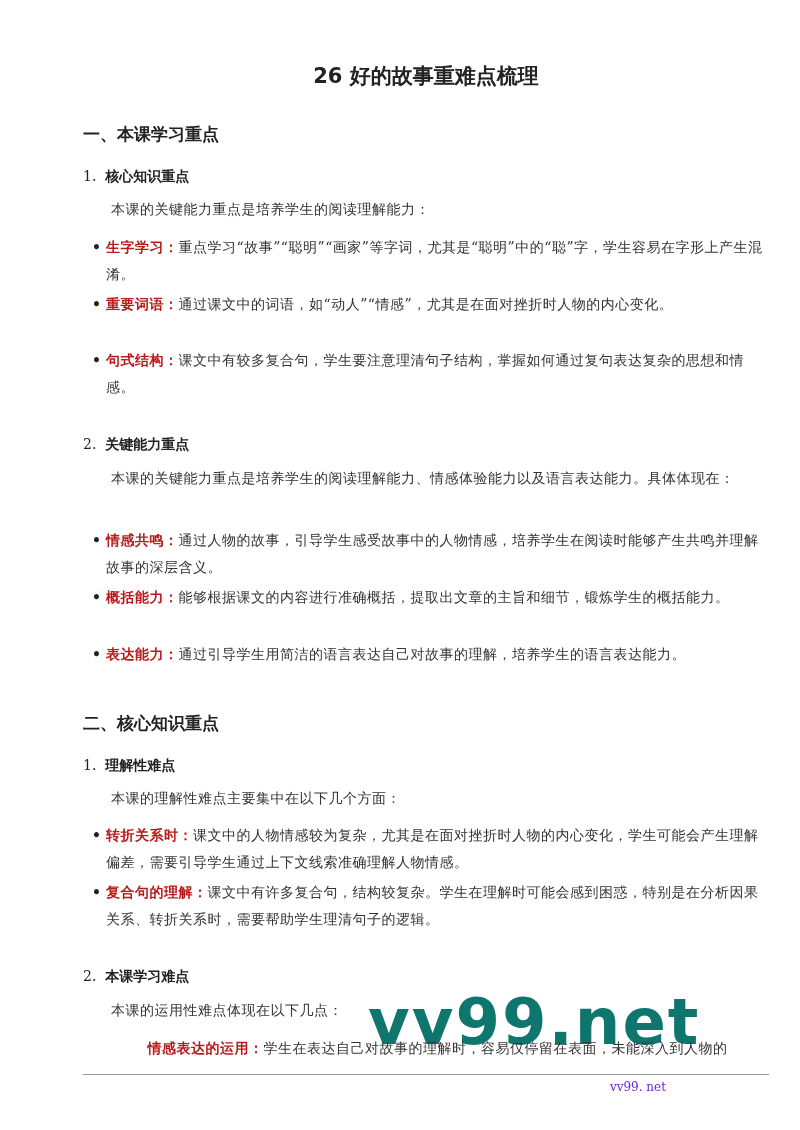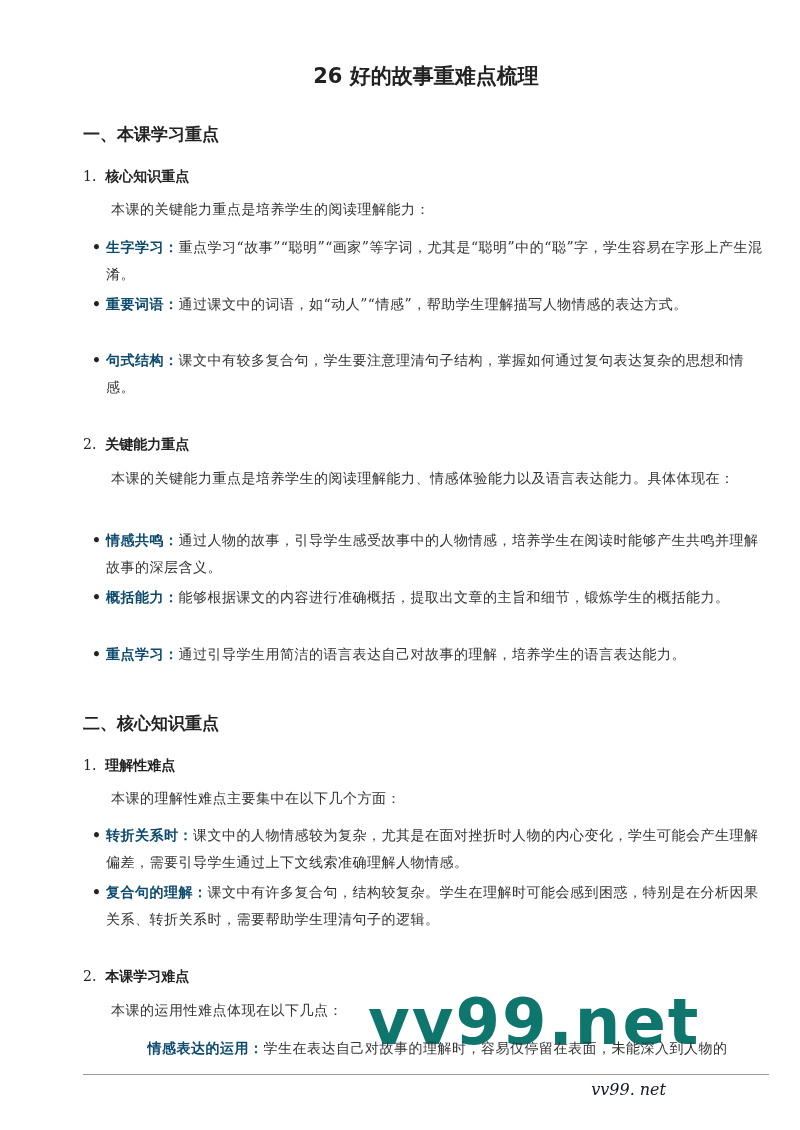--- a/index.html
+++ b/index.html
@@ -30,33 +30,33 @@
     font-size: 14px; line-height: 26px; text-indent: 28px; color: #333333;
     letter-spacing: 0.5px;
   }
   .bullet {
     position: absolute; left: 80px; width: 663px;
     font-size: 14px; line-height: 27px; color: #333333; letter-spacing: 0.5px;
   }
   .bullet .dot {
     position: absolute; left: -14px; top: 0; font-weight: bold; color: #222;
   }
-  .bullet .term { font-weight: bold; color: #0c4a6e; font-family: "DejaVu Sans", sans-serif; }
+  .bullet .term { font-weight: bold; color: #b91c1c; font-family: "DejaVu Sans", sans-serif; }
   .watermark {
     position: absolute; left: 368px; top: 985px;
     font-family: "DejaVu Sans", sans-serif; font-weight: bold;
     font-size: 64px; color: #0f766e; letter-spacing: 2px; z-index: 0;
   }
   .content { position: absolute; left: 0; top: 0; width: 700px; height: 1130px; z-index: 1; margin-left: 26px; }
   .footer-rule {
     position: absolute; left: 57px; top: 1074px; width: 686px; height: 1px; background: #9a9a9a;
   }
   .footer-text {
     position: absolute; right: 60px; top: 1080px;
-    font-family: "DejaVu Serif", serif; font-style: italic; font-size: 16px; color: #0f172a;
+    font-family: "DejaVu Serif", serif; font-size: 12px; color: #6d28d9;
   }
 </style>
 </head>
 <body>
 
 <div class="page">
   <div class="watermark">vv99.net</div>
 
   <div class="content">
     <div class="title">26 好的故事重难点梳理</div>
@@ -65,39 +65,39 @@
 
     <div class="h2" style="top:168px;">
       <span class="num">1.</span><span>核心知识重点</span>
     </div>
     <div class="para" style="top:196px;">本课的关键能力重点是培养学生的阅读理解能力：</div>
 
     <div class="bullet" style="top:234px;">
       <span class="dot">•</span><span class="term">生字学习：</span><span>重点学习“故事”“聪明”“画家”等字词，尤其是“聪明”中的“聪”字，学生容易在字形上产生混淆。</span>
     </div>
     <div class="bullet" style="top:291px;">
-      <span class="dot">•</span><span class="term">重要词语：</span><span>通过课文中的词语，如“动人”“情感”，帮助学生理解描写人物情感的表达方式。</span>
+      <span class="dot">•</span><span class="term">重要词语：</span><span>通过课文中的词语，如“动人”“情感”，尤其是在面对挫折时人物的内心变化。</span>
     </div>
     <div class="bullet" style="top:347px;">
       <span class="dot">•</span><span class="term">句式结构：</span><span>课文中有较多复合句，学生要注意理清句子结构，掌握如何通过复句表达复杂的思想和情感。</span>
     </div>
 
     <div class="h2" style="top:436px;">
       <span class="num">2.</span><span>关键能力重点</span>
     </div>
     <div class="para" style="top:465px;">本课的关键能力重点是培养学生的阅读理解能力、情感体验能力以及语言表达能力。具体体现在：</div>
 
     <div class="bullet" style="top:527px;">
       <span class="dot">•</span><span class="term">情感共鸣：</span><span>通过人物的故事，引导学生感受故事中的人物情感，培养学生在阅读时能够产生共鸣并理解故事的深层含义。</span>
     </div>
     <div class="bullet" style="top:584px;">
       <span class="dot">•</span><span class="term">概括能力：</span><span>能够根据课文的内容进行准确概括，提取出文章的主旨和细节，锻炼学生的概括能力。</span>
     </div>
     <div class="bullet" style="top:641px;">
-      <span class="dot">•</span><span class="term">重点学习：</span><span>通过引导学生用简洁的语言表达自己对故事的理解，培养学生的语言表达能力。</span>
+      <span class="dot">•</span><span class="term">表达能力：</span><span>通过引导学生用简洁的语言表达自己对故事的理解，培养学生的语言表达能力。</span>
     </div>
 
     <div class="h1" style="top:712px;">二、核心知识重点</div>
 
     <div class="h2" style="top:757px;">
       <span class="num">1.</span><span>理解性难点</span>
     </div>
     <div class="para" style="top:785px;">本课的理解性难点主要集中在以下几个方面：</div>
 
     <div class="bullet" style="top:822px;">

